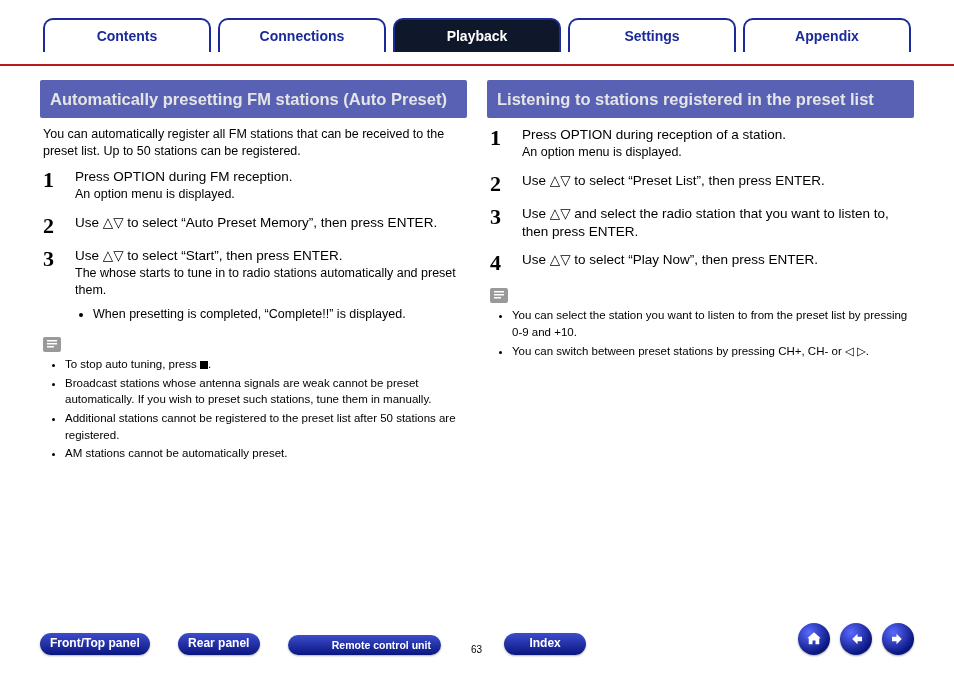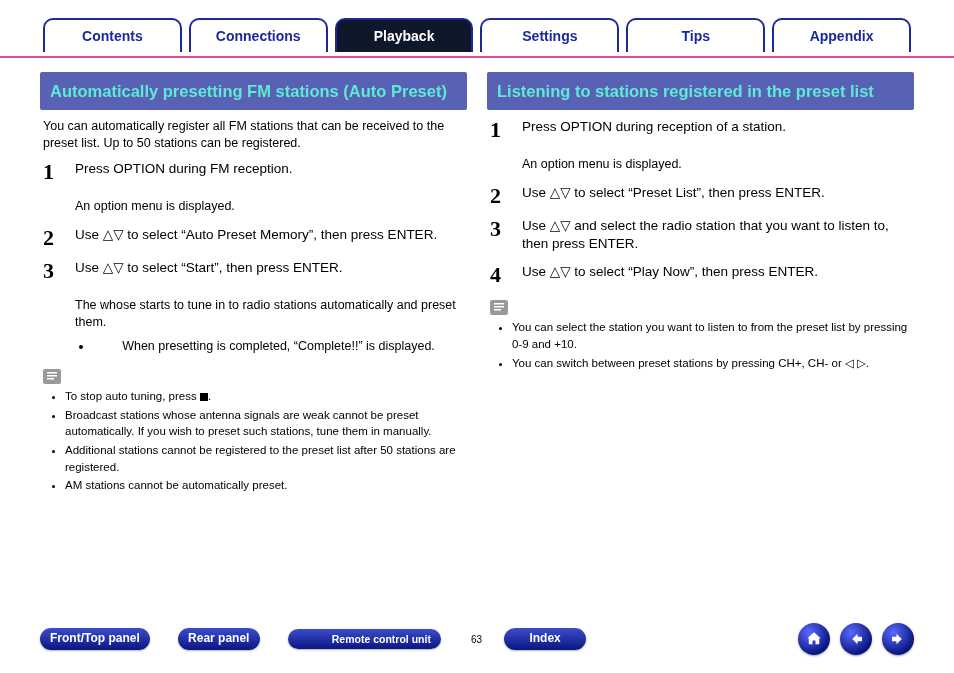--- a/index.html
+++ b/index.html
@@ -7,23 +7,23 @@
     font-family: Arial, Helvetica, sans-serif;
     width: 954px;
     height: 673px;
     background: #fff;
     position: relative;
     font-size: 13px;
     color: #000;
   }
   .tabs {
     display: flex;
-    padding: 18px 40px 4px 40px;
+    padding: 18px 40px 12px 40px;
     gap: 1px;
-    border-bottom: 2px solid #ec4899;
+    border-bottom: 2px solid #b91c1c;
   }
   .tab {
     flex: 1;
     text-align: center;
     padding: 8px 4px;
     font-weight: bold;
     font-size: 14px;
     color: #1a2a99;
     border: 2px solid #1a2a99;
     border-bottom: none;
@@ -39,21 +39,21 @@
     color: #fff;
   }
   .content {
     display: flex;
     gap: 20px;
     padding: 14px 40px 0 40px;
   }
   .column { flex: 1; min-width: 0; }
   .section-header {
     background: #5861b3;
-    color: #5eead4;
+    color: #e5e5e5;
     font-weight: bold;
     font-size: 16.5px;
     padding: 8px 10px;
     border-radius: 2px;
     line-height: 1.35;
     margin-bottom: 8px;
   }
   .intro { font-size: 12.5px; line-height: 1.35; padding: 0 3px 8px 3px; }
   .steps { list-style: none; padding: 0 3px; }
   .step { display: flex; margin-bottom: 10px; }
@@ -61,23 +61,23 @@
     font-family: Georgia, 'Times New Roman', serif;
     font-size: 22px;
     font-weight: bold;
     width: 32px;
     flex-shrink: 0;
     line-height: 1;
     padding-top: 1px;
   }
   .step-body { flex: 1; }
   .step-title { font-weight: normal; font-size: 13.5px; line-height: 1.35; }
-  .step-desc { font-size: 12.5px; line-height: 1.4; margin-top: 20px; }
+  .step-desc { font-size: 12.5px; line-height: 1.4; margin-top: 0; }
   .step-bullets { list-style: disc; padding-left: 18px; margin-top: 5px; font-size: 12.5px; }
-  .step-bullets li { line-height: 1.45; text-align: center; }
+  .step-bullets li { line-height: 1.45; }
   .note-icon {
     display: inline-block;
     width: 18px;
     height: 15px;
     background: #999;
     border-radius: 2px;
     vertical-align: middle;
     margin: 4px 0 2px 3px;
     position: relative;
   }
@@ -91,21 +91,21 @@
       linear-gradient(#fff,#fff) 0 3px/100% 1.5px no-repeat,
       linear-gradient(#fff,#fff) 0 6px/70% 1.5px no-repeat;
   }
   .notes { list-style: disc; padding-left: 22px; font-size: 11.5px; line-height: 1.45; margin: 2px 3px 0 3px; }
   .notes li { margin-bottom: 2px; }
   .stop-sq { display:inline-block; width:8px; height:8px; background:#000; vertical-align: -1px; }
   .footer {
     position: absolute;
     left: 0; right: 0; bottom: 18px;
     display: flex;
-    align-items: center;
+    align-items: flex-end;
     padding: 0 40px;
   }
   .fbtn {
     background: linear-gradient(to bottom, #3d4ccc, #0a1680);
     color: #fff;
     font-weight: bold;
     font-size: 12px;
     text-align: center;
     border-radius: 14px;
     padding: 4px 10px;
@@ -133,21 +133,20 @@
   .circ svg { width: 18px; height: 18px; }
 </style>
 </head>
 <body>
 
 <div class="tabs">
   <div class="tab">Contents</div>
   <div class="tab">Connections</div>
   <div class="tab active">Playback</div>
   <div class="tab">Settings</div>
-  <div class="tab">Tips</div>
   <div class="tab">Appendix</div>
 </div>
 
 <div class="content">
   <div class="column">
     <div class="section-header">Automatically presetting FM stations (Auto Preset)</div>
     <div class="intro">You can automatically register all FM stations that can be received to the preset list. Up to 50 stations can be registered.</div>
     <ol class="steps">
       <li class="step">
         <div class="step-num">1</div>

